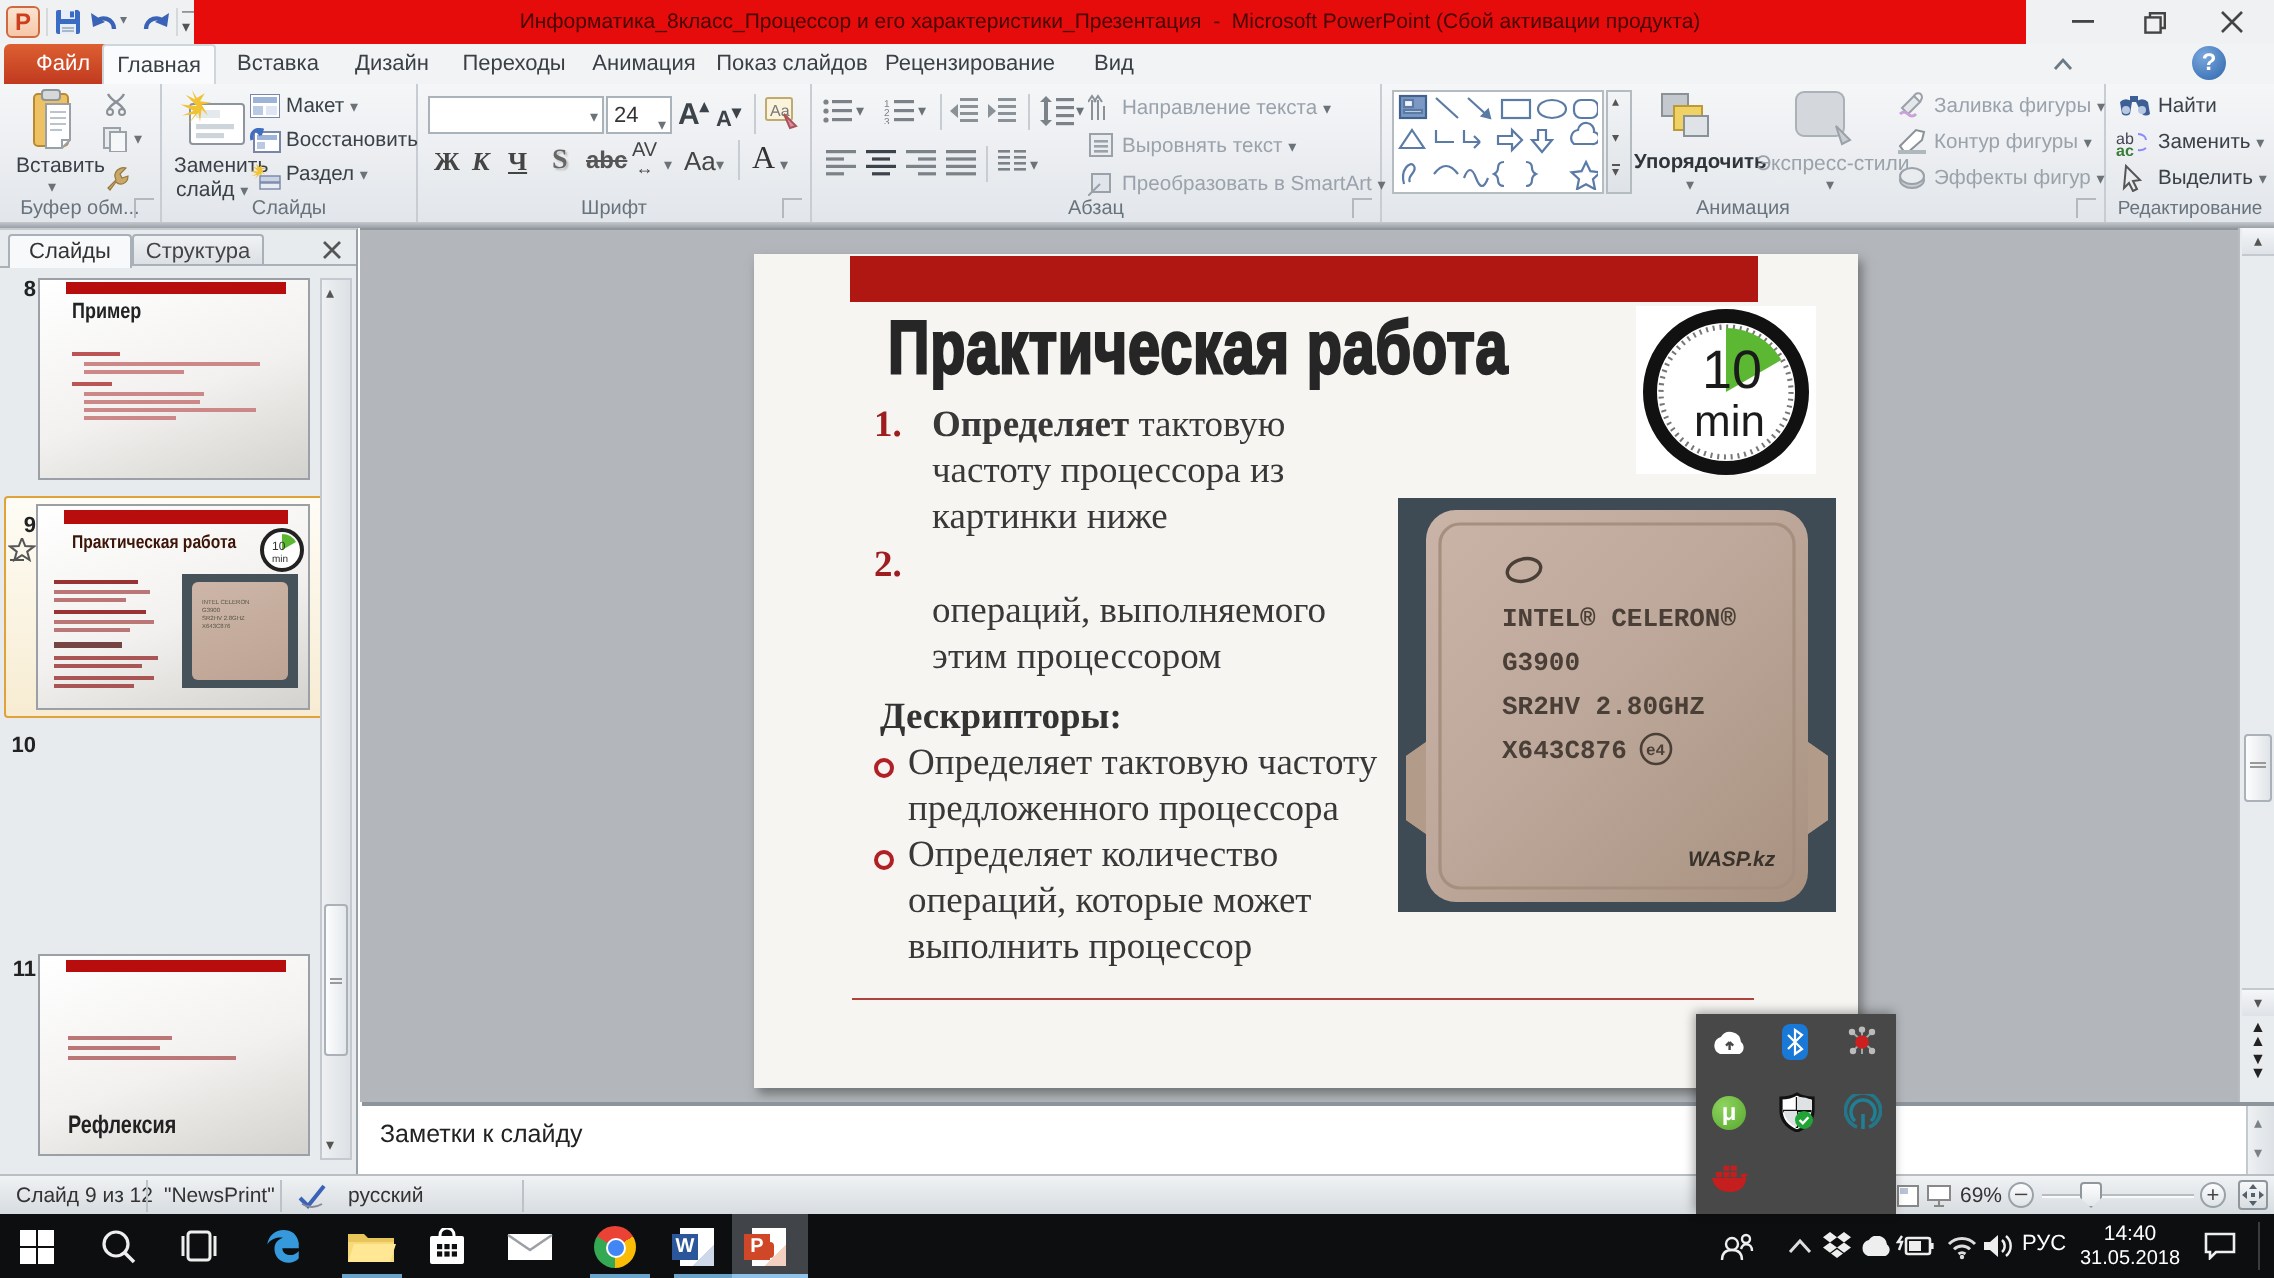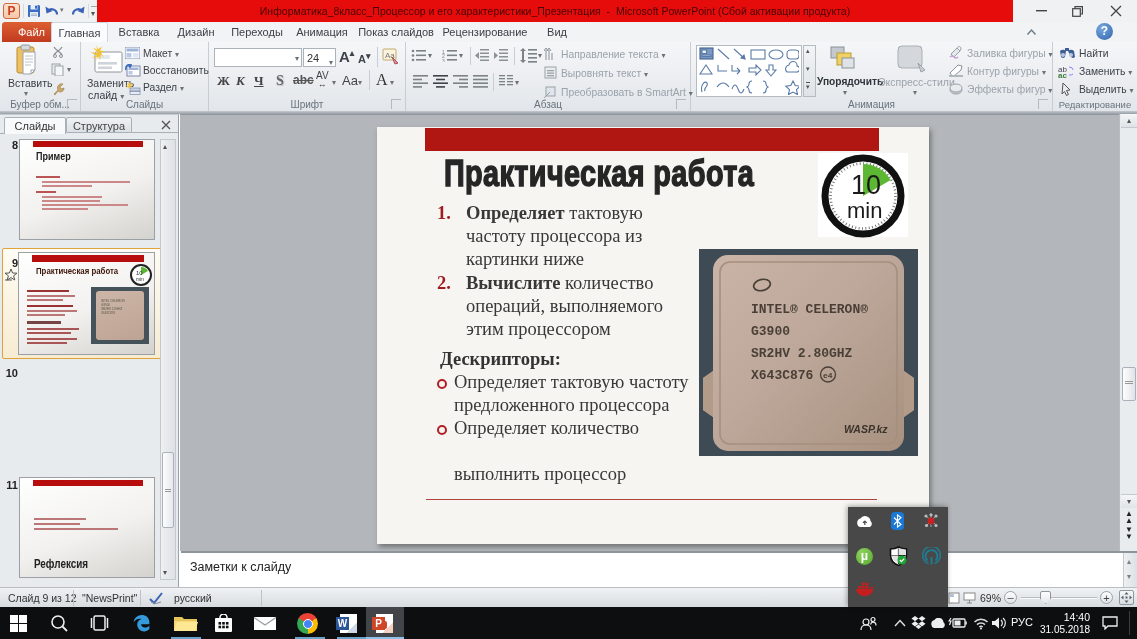--- a/index.html
+++ b/index.html
@@ -497,29 +497,29 @@
    <path d="M42 42 L42 10 A32 32 0 0 1 69.7 26 Z" fill="#5cb832"></path>
    <text x="30" y="40" font-size="27" fill="#1a1a1a" font-family="Liberation Sans">10</text>
    <text x="26" y="64" font-size="22" fill="#1a1a1a" font-family="Liberation Sans">min</text>
   </svg>
 
   <div class="a snum" style="left:60px;top:76px">1.</div>
   <div class="a sline" style="left:89px;top:76px"><b>Определяет</b> тактовую</div>
   <div class="a sline" style="left:89px;top:99px">частоту процессора из</div>
   <div class="a sline" style="left:89px;top:122px">картинки ниже</div>
   <div class="a snum" style="left:60px;top:146px">2.</div>
-  <div class="a sline" style="left:89px;top:146px"><b>Вычислите</b> количество</div>
   <div class="a sline" style="left:89px;top:192px">этим процессором</div>
   <div class="a sline" style="left:89px;top:169px">операций, выполняемого</div>
   <div class="a sline" style="left:63px;top:222px;font-weight:bold;color:#333">Дескрипторы:</div>
   <div class="a" style="left:60px;top:252px;width:10px;height:10px;border:2.8px solid #b02024;border-radius:50%"></div>
   <div class="a sline" style="left:77px;top:245px">Определяет тактовую частоту</div>
   <div class="a sline" style="left:77px;top:268px">предложенного процессора</div>
   <div class="a" style="left:60px;top:298px;width:10px;height:10px;border:2.8px solid #b02024;border-radius:50%"></div>
   <div class="a sline" style="left:77px;top:291px">Определяет количество</div>
+  <div class="a sline" style="left:77px;top:314px">операций, которые может</div>
   <div class="a sline" style="left:77px;top:337px">выполнить процессор</div>
   <div class="a" style="left:49px;top:372px;width:451px;height:1px;background:#b0423c"></div>
 
   <div class="a" style="left:322px;top:122px;width:219px;height:207px;background:#3e4b54;overflow:hidden">
    <svg class="a" style="left:0;top:0" width="219" height="207" viewBox="0 0 219 207">
     <defs>
      <linearGradient id="cpu" x1="0" y1="0" x2="1" y2="1">
       <stop offset="0" stop-color="#c9b4a7"></stop>
               <stop offset=".45" stop-color="#bda89b"></stop>
               <stop offset="1" stop-color="#a8917f"></stop>
@@ -690,21 +690,21 @@
         <path d="M4 7.6 A5.7 5.7 0 0 1 12 7.6" stroke-width="1.5"></path>
         <path d="M6.3 10 A2.6 2.6 0 0 1 9.7 10" stroke-width="1.5"></path>
       </g>
       <circle cx="8" cy="11.5" r="1.1" fill="#ddd"></circle>
     </svg>
  <svg class="a" style="left:991px;top:9px" width="15" height="14" viewBox="0 0 15 14">
       <path d="M1 5 H4 L8 1.5 V12.5 L4 9 H1 Z" fill="#eee"></path>
       <path d="M10 4 A4 4 0 0 1 10 10 M12 2 A6.5 6.5 0 0 1 12 12" stroke="#eee" fill="none" stroke-width="1.2"></path>
     </svg>
  <div class="a" style="left:1011px;top:9px;color:#fff;font-size:11px">РУС</div>
- <div class="a" style="left:1040px;top:4px;width:50px;color:#fff;font-size:10.5px;text-align:right;line-height:12px">14:40<br><span style="font-size:10px">31.05.2018</span></div>
+ <div class="a" style="left:1040px;top:4px;width:50px;color:#fff;font-size:10.5px;text-align:center;line-height:12px">14:40<br><span style="font-size:10px">31.05.2018</span></div>
  <svg class="a" style="left:1102px;top:9px" width="16" height="14" viewBox="0 0 16 14">
       <path d="M1 1 H15 V10 H6 L3 13 V10 H1 Z" fill="none" stroke="#eee" stroke-width="1.3"></path>
     </svg>
     <div class="a" style="left:1129px;top:4px;width:1px;height:24px;background:#3a3d3f"></div>
 </div>
 
 <div class="a" id="traypopup">
  <svg class="a" style="left:7px;top:7px" width="18" height="15" viewBox="0 0 18 15">
       <path d="M5 13 A4.5 4.5 0 0 1 5.4 4.5 A5.5 5.5 0 0 1 15.5 7 A3.6 3.6 0 0 1 14.8 13 Z" fill="#fff"></path>
       <path d="M9.8 11 V7 M9.8 7 L8 8.8 M9.8 7 L11.6 8.8" stroke="#484848" stroke-width="1.2" fill="none"></path>

